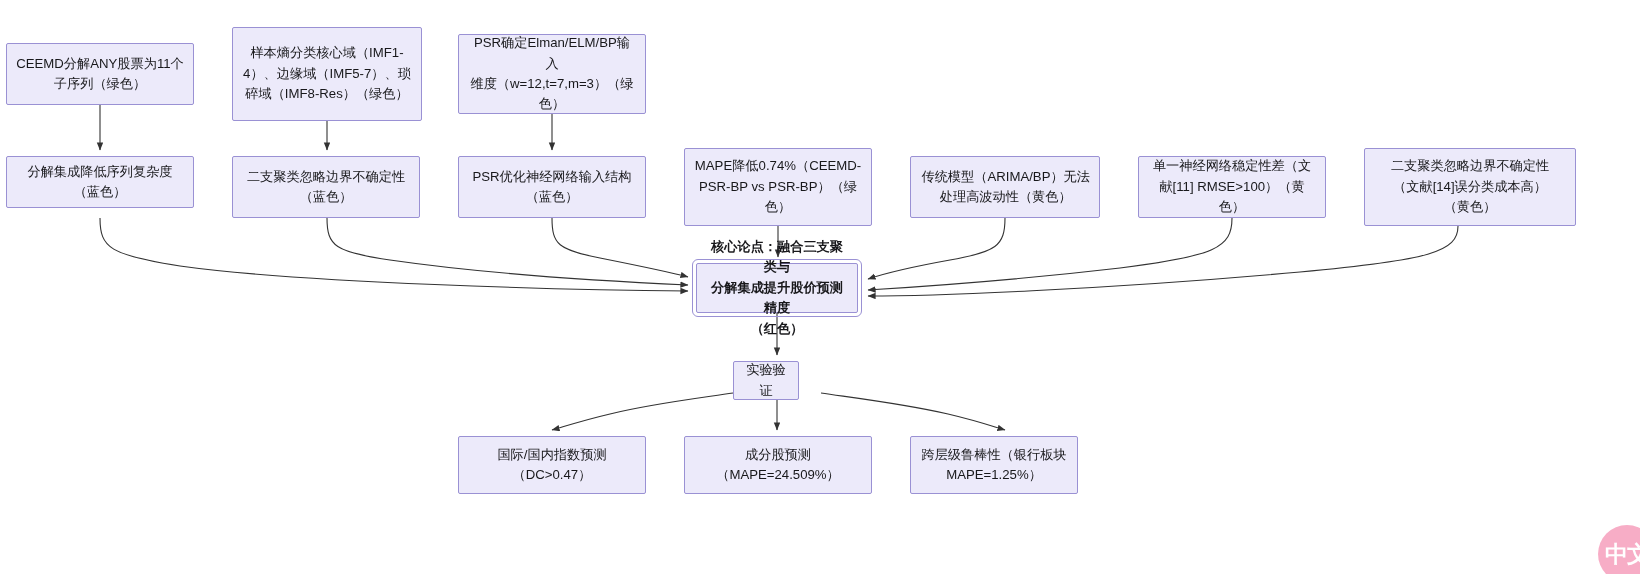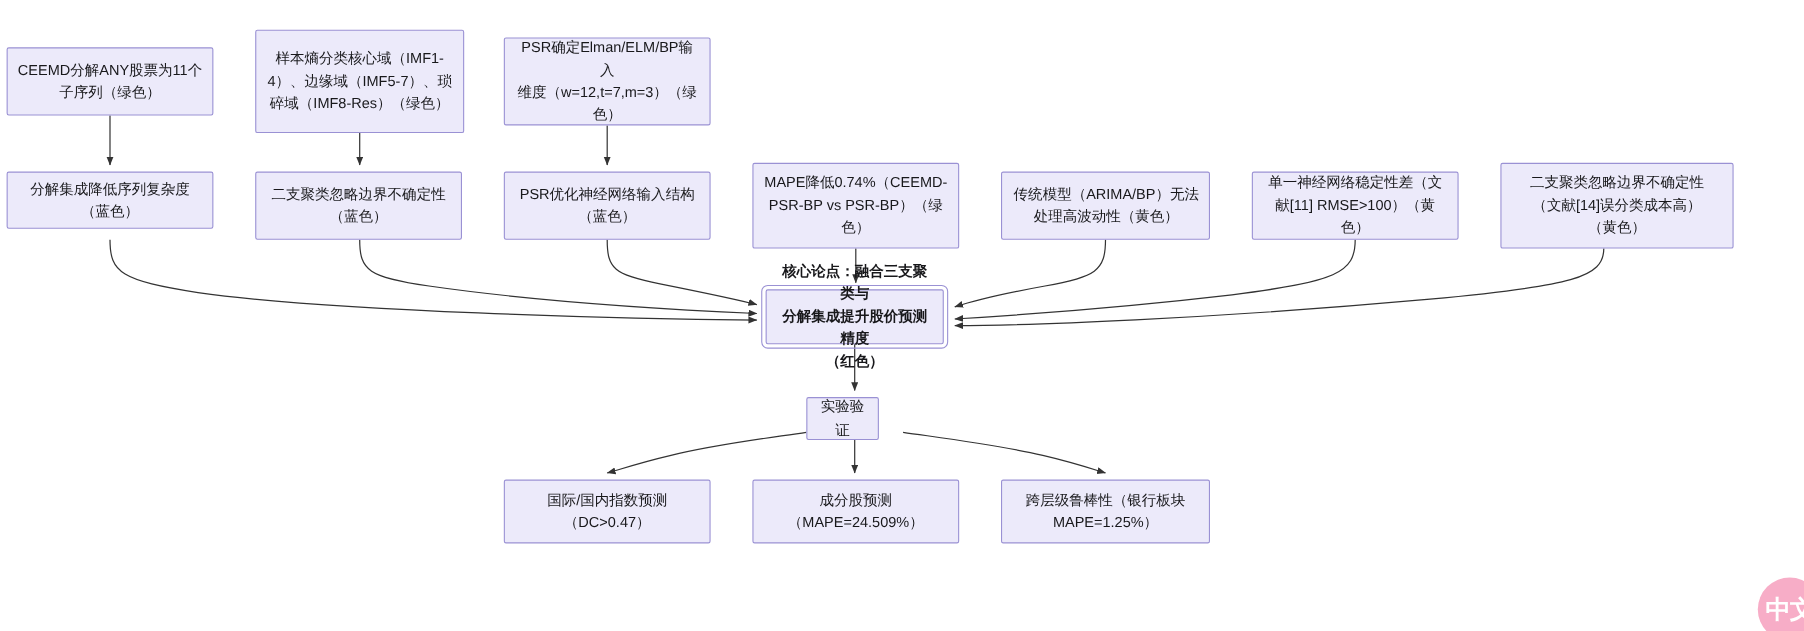--- a/index.html
+++ b/index.html
@@ -152,21 +152,21 @@
         <span class="node-text">实验验证</span>
       </div>
       <div class="node" style="left: 458px; top: 436px; width: 188px; height: 58px;">
         <span class="node-text">国际/国内指数预测
 （DC&gt;0.47）</span>
       </div>
       <div class="node" style="left: 684px; top: 436px; width: 188px; height: 58px;">
         <span class="node-text">成分股预测
 （MAPE=24.509%）</span>
       </div>
-      <div class="node" style="left: 910px; top: 436px; width: 190px; height: 58px;">
+      <div class="node" style="left: 910px; top: 436px; width: 168px; height: 58px;">
         <span class="node-text">跨层级鲁棒性（银行板块
 MAPE=1.25%）</span>
       </div>
     </div>
 
   <div class="watermark" style="left: 1598px; top: 525px; background: rgb(247, 169, 196);">
     <span>中文</span>
   </div>
 
 </div>

